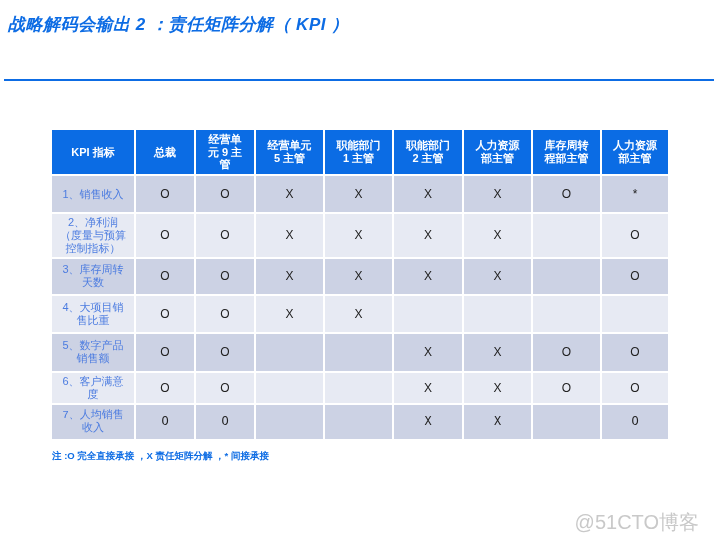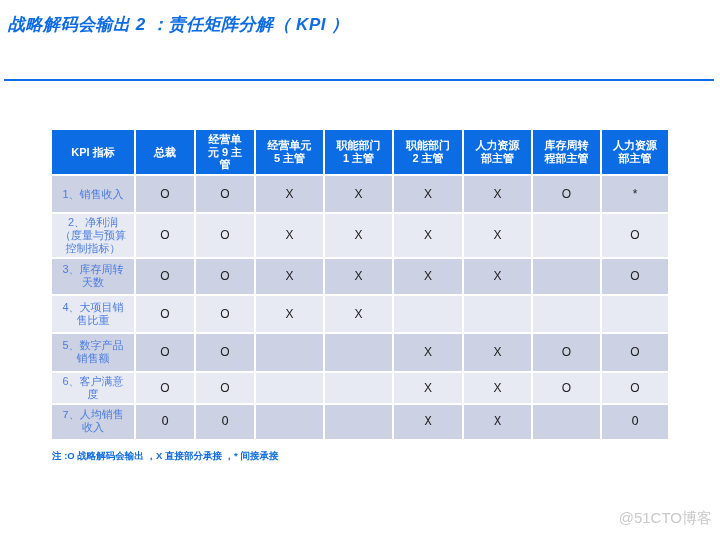--- a/index.html
+++ b/index.html
@@ -86,22 +86,22 @@
   .footnote{
     position:absolute;
     left:52px;top:450px;
     font-size:9.5px;
     font-weight:bold;
     color:var(--accent-blue);
     white-space:nowrap;
   }
   .watermark{
     position:absolute;
-    right:8px;top:509px;
-    font-size:15px;
+    right:21px;top:509px;
+    font-size:20px;
     color:var(--watermark-gray);
     white-space:nowrap;
   }
 </style>
 </head>
 <body>
 
 <div class="slide-title">战略解码会输出 2 ：责任矩阵分解（ KPI ）</div>
 <div class="divider"></div>
 
@@ -221,14 +221,14 @@
           <td class="mark"></td>
           <td class="mark">X</td>
           <td class="mark">X</td>
           <td class="mark"></td>
           <td class="mark">O</td>
         </tr>
       </tbody>
   </table>
 </div>
 
-<div class="footnote">注 :O 战略解码会输出 ，X 直接部分承接 ，* 间接承接</div>
+<div class="footnote">注 :O 完全直接承接 ，X 责任矩阵分解 ，* 间接承接</div>
 <div class="watermark">@51CTO博客</div>
 
 </body></html>

